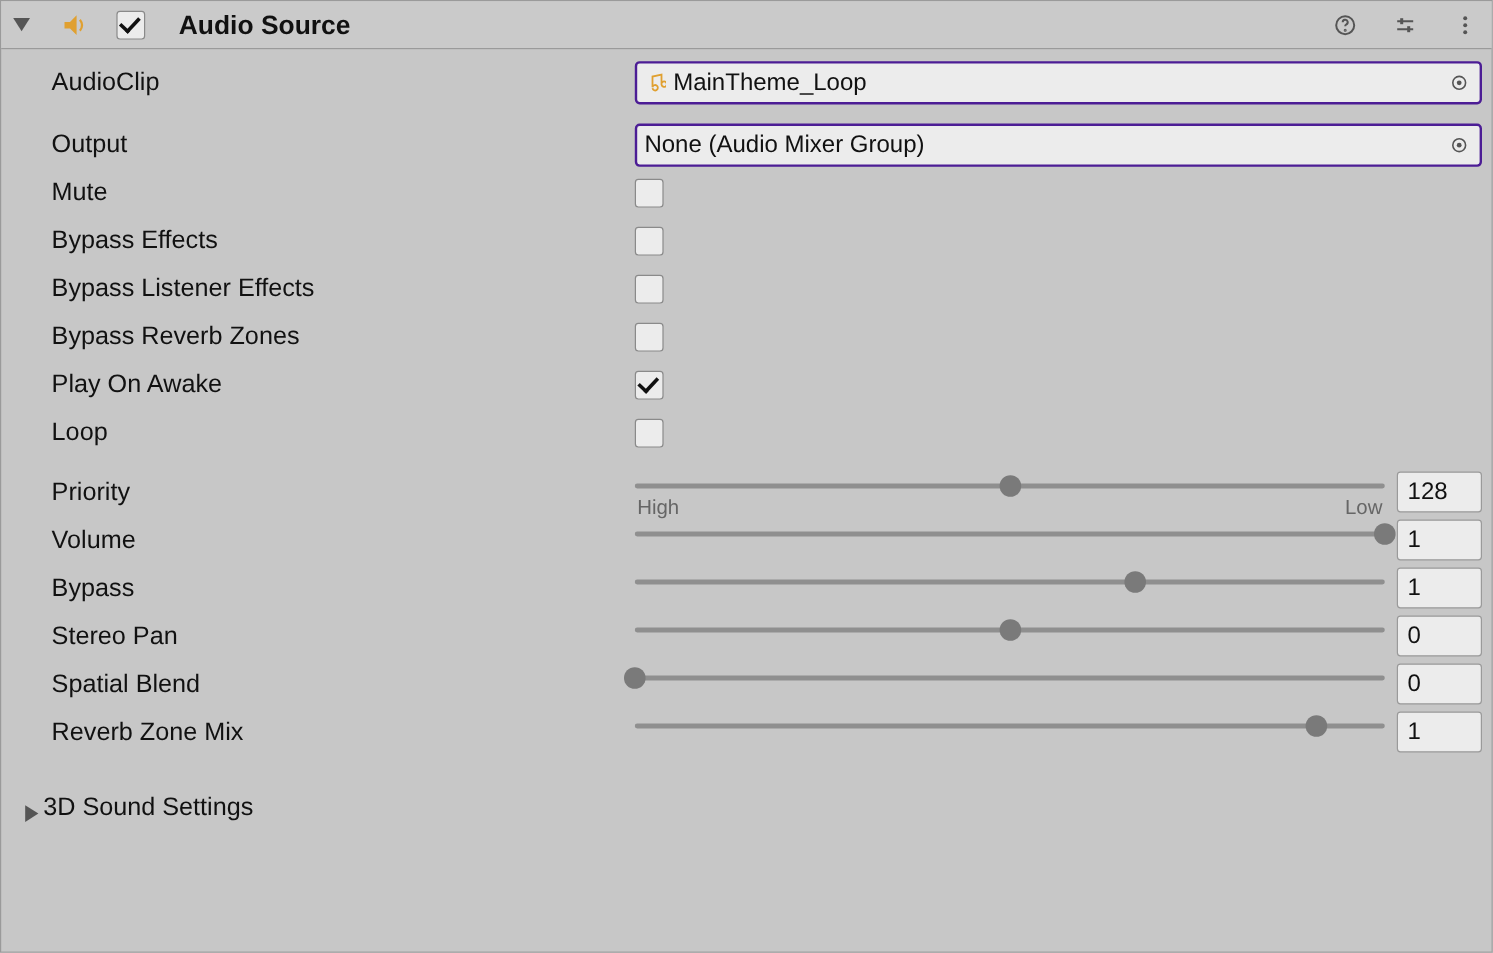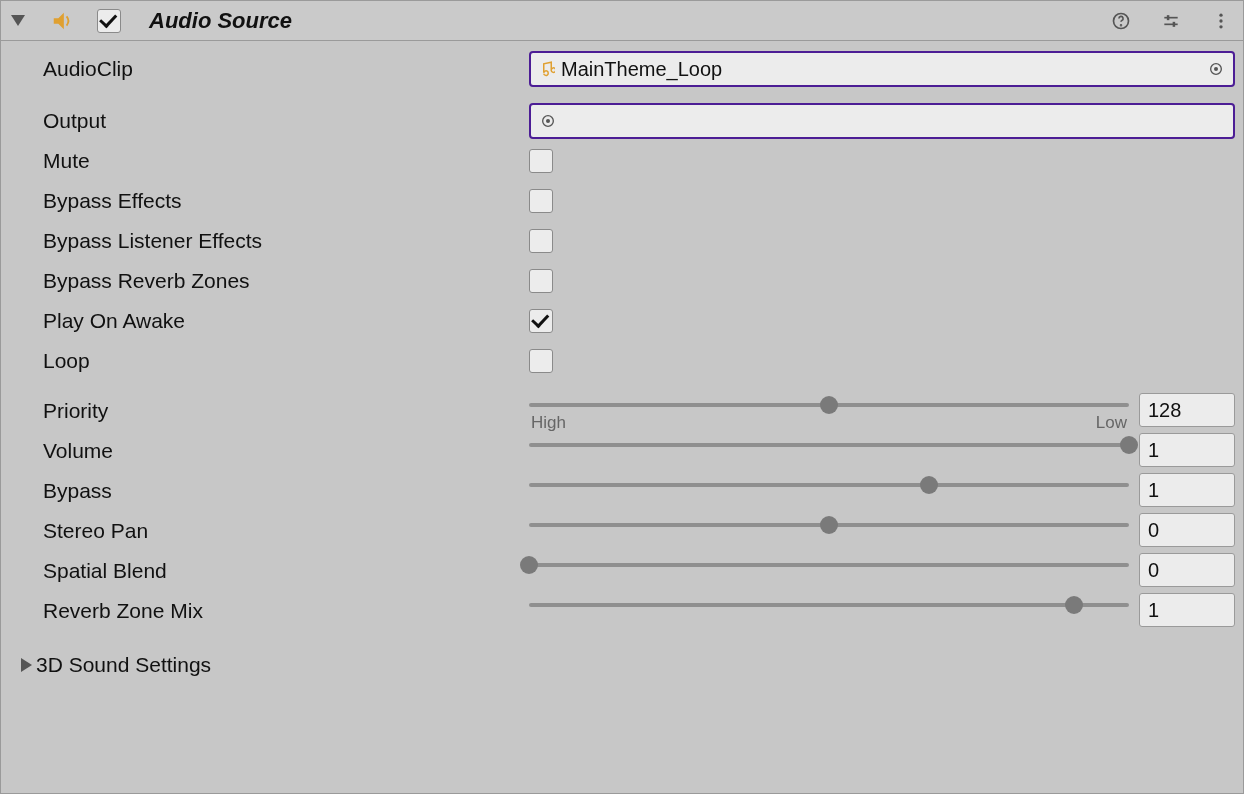--- a/index.html
+++ b/index.html
@@ -21,21 +21,20 @@
 
   
   .header {
     height: 40px;
     background: #cacaca;
     border-bottom: 1px solid #9a9a9a;
     display: flex;
     align-items: center;
     padding: 0 8px 0 10px;
     gap: 22px;
-    font-style: italic;
   }
   .foldout {
     width: 0; height: 0;
     border-left: 7px solid transparent;
     border-right: 7px solid transparent;
     border-top: 11px solid #555;
     margin-right: 4px;
     cursor: pointer;
   }
   .component-icon {
@@ -165,33 +164,33 @@
   .slider-ticks {
     display: flex;
     justify-content: space-between;
     font-size: 17px;
     color: #666;
     margin-top: 6px;
     padding: 0 2px;
     align-items: center;
   }
   .num-input {
-    width: 96px;
+    width: 71px;
     height: 34px;
     background: #ececec;
     border: 1px solid #9a9a9a;
     border-radius: 3px;
     font-size: 20px;
     padding: 0 8px;
     color: #111;
   }
 
   
   .subfoldout-row {
-    display:flex; align-items:center;
+    display:flex; align-items:flex-end;
     min-height: 40px;
     margin-left: -20px;
     gap: 4px;
   }
   .subfoldout-row .tri {
     width: 0; height: 0;
     border-top: 7px solid transparent;
     border-bottom: 7px solid transparent;
     border-left: 11px solid #555;
     cursor:pointer;
@@ -259,20 +258,21 @@
         </div>
       </div>
     </div>
 
     <div class="spacer-row"></div>
 
     <div class="row">
       <div class="label">Output</div>
       <div class="field">
         <div class="objfield">
+          <span class="text">None (Audio Mixer Group)</span>
           <span class="picker">
             <svg viewBox="0 0 24 24">
                 <circle cx="12" cy="12" r="8"></circle>
                 <circle cx="12" cy="12" r="3" fill="#555" stroke="none"></circle>
               </svg>
           </span>
         </div>
       </div>
     </div>
 

